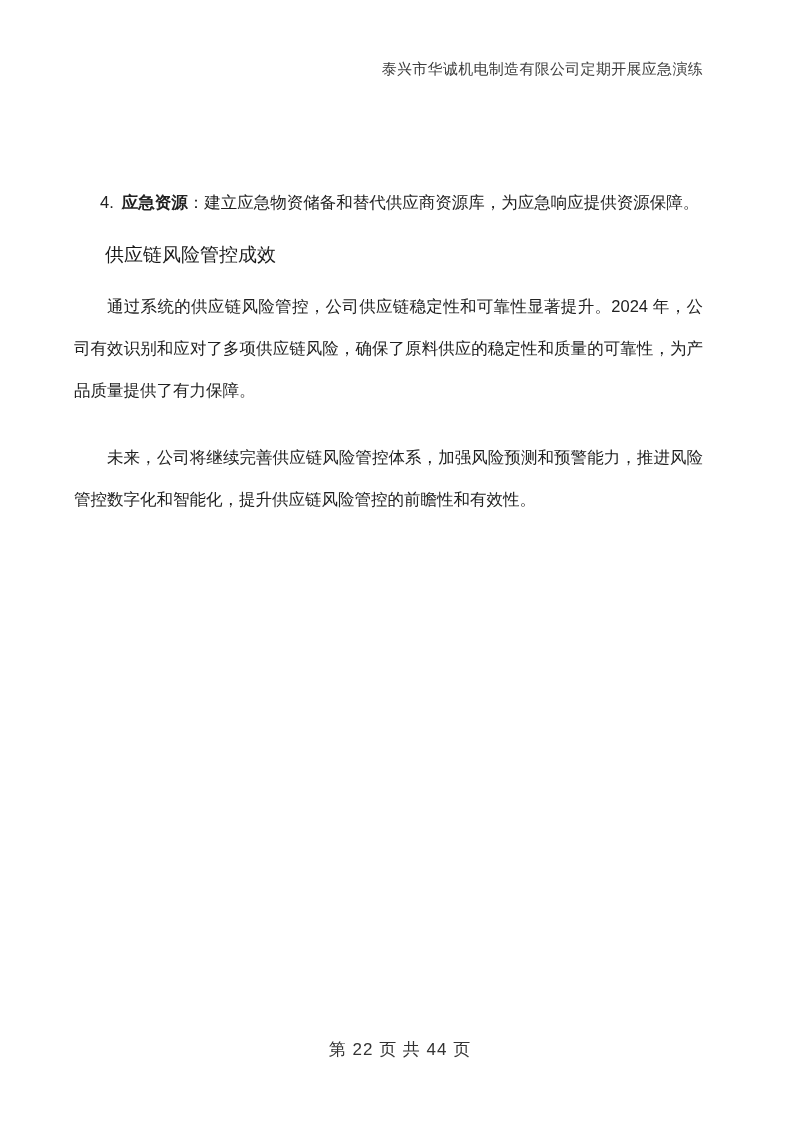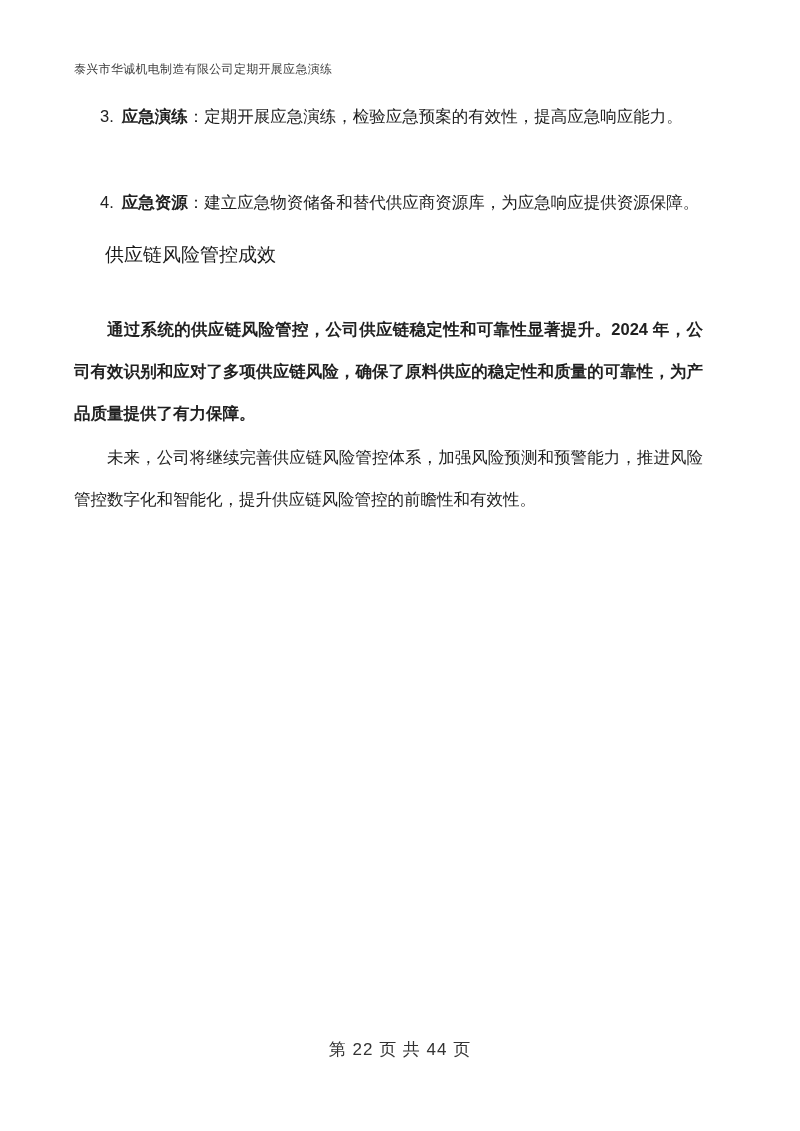--- a/index.html
+++ b/index.html
@@ -15,23 +15,23 @@
     font-family: "Liberation Sans", "DejaVu Sans", sans-serif;
     color: #212121;
     overflow: hidden;
   }
   .page-header {
     position: absolute;
     top: 61px;
     left: 74px;
     right: 97px;
     display: flex;
-    justify-content: flex-start;
+    justify-content: flex-end;
     align-items: baseline;
-    font-size: 12px;
+    font-size: 15px;
     line-height: 16px;
     color: #3d3d3d;
     letter-spacing: 0.3px;
   }
   .list-item {
     position: absolute;
     left: 74px;
     width: 629px;
     padding-left: 26px;
     box-sizing: border-box;
@@ -63,21 +63,21 @@
   .para {
     position: absolute;
     left: 74px;
     width: 629px;
     font-size: 16.5px;
     line-height: 42px;
     text-align: justify;
     text-indent: 33px;
     color: #212121;
   }
-  .para-1 { top: 291px; font-weight: bold; }
+  .para-1 { top: 268px; }
   .para-2 { top: 419px; }
   .page-footer {
     position: absolute;
     top: 1042px;
     left: 0;
     right: 0;
     text-align: center;
     font-size: 17px;
     line-height: 16px;
     color: #333333;
@@ -87,23 +87,20 @@
 </head>
 <body>
 
 <div class="page">
 
   <div class="page-header">
     <span>泰兴市华诚机电制造有限公司</span>
     <span>定期开展应急演练</span>
   </div>
 
-  <div class="list-item list-item-3">
-    <span class="list-number">3.</span><span class="list-term">应急演练</span><span>：</span><span>定期开展应急演练，检验应急预案的有效性，提高应急响应能力。</span>
-  </div>
 
   <div class="list-item list-item-4">
     <span class="list-number">4.</span><span class="list-term">应急资源</span><span>：</span><span>建立应急物资储备和替代供应商资源库，为应急响应提供资源保障。</span>
   </div>
 
   <h2 class="section-heading">供应链风险管控成效</h2>
 
   <p class="para para-1">通过系统的供应链风险管控，公司供应链稳定性和可靠性显著提升。2024 年，公司有效识别和应对了多项供应链风险，确保了原料供应的稳定性和质量的可靠性，为产品质量提供了有力保障。</p>
 
   <p class="para para-2">未来，公司将继续完善供应链风险管控体系，加强风险预测和预警能力，推进风险管控数字化和智能化，提升供应链风险管控的前瞻性和有效性。</p>

